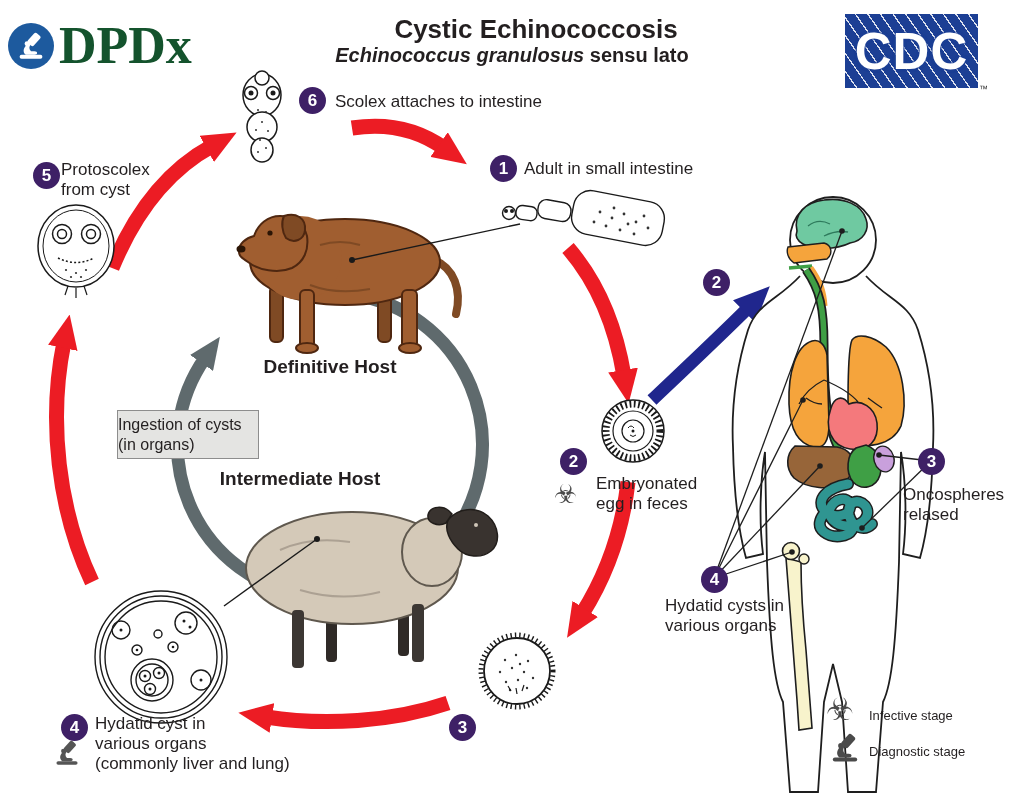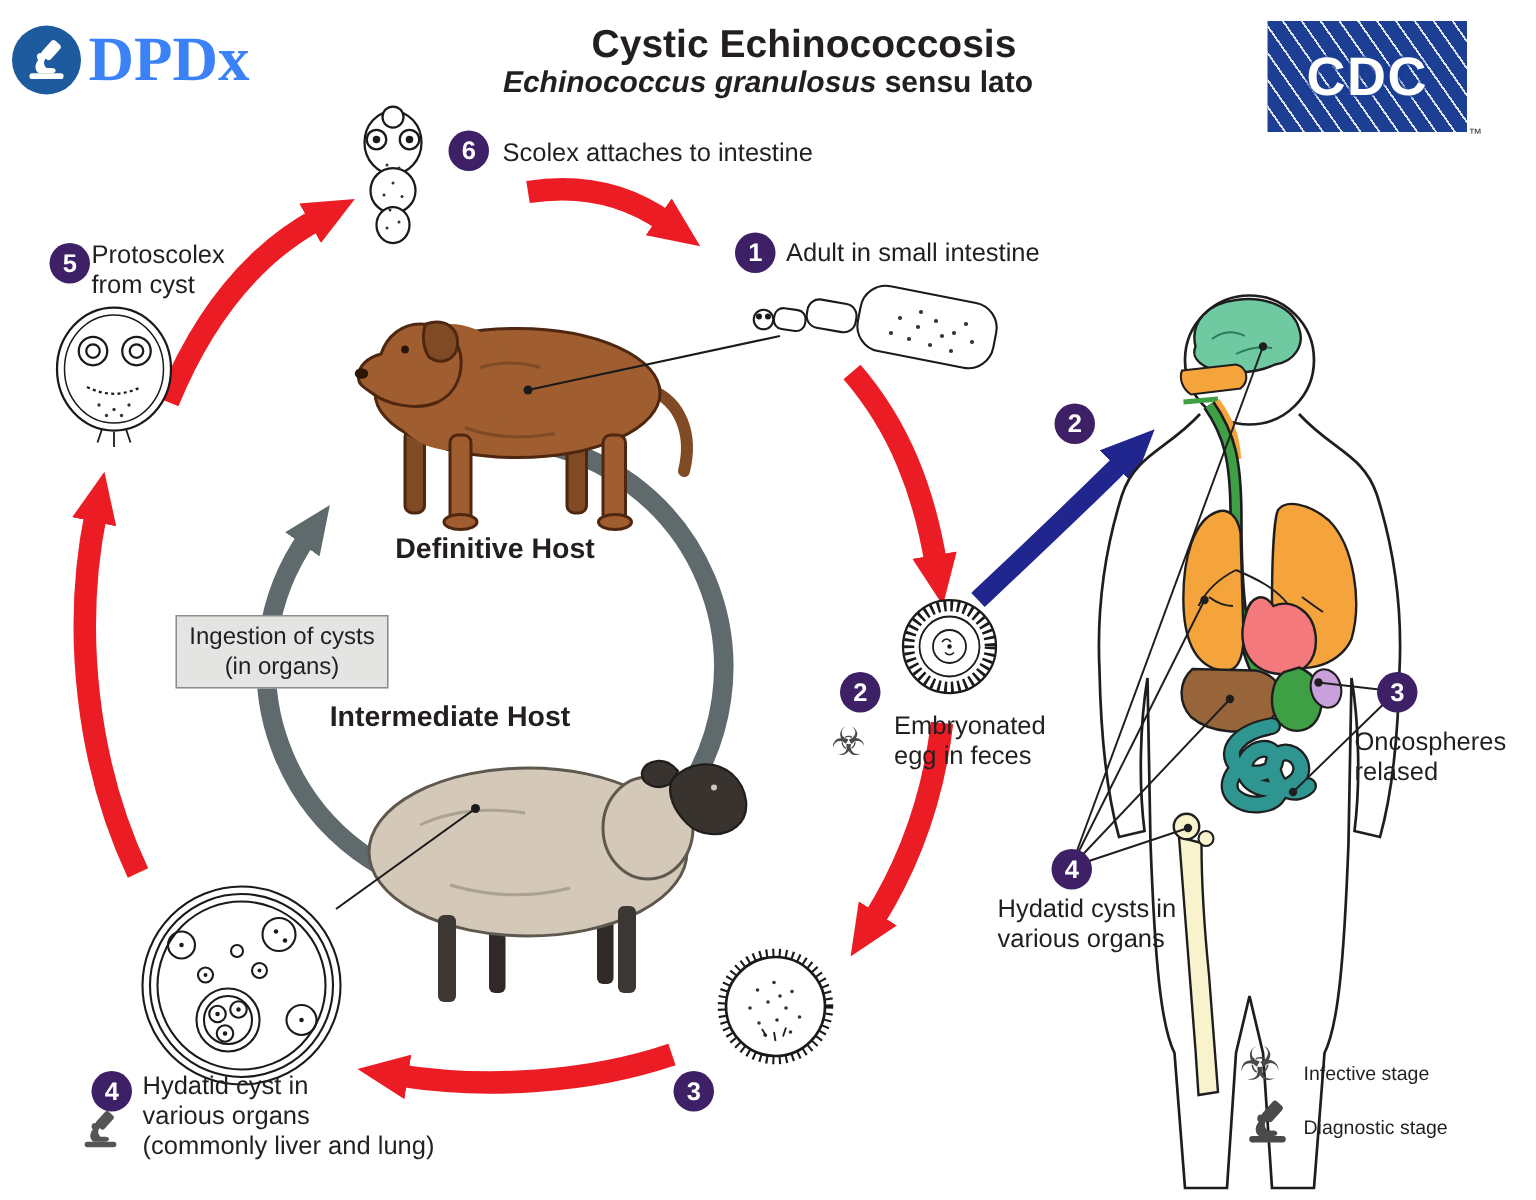--- a/index.html
+++ b/index.html
@@ -10,30 +10,30 @@
   .title{left:0;right:0;top:14px;text-align:center;font-size:26px;font-weight:bold;padding-left:48px;}
   .subtitle{left:0;right:0;top:44px;text-align:center;font-size:20px;font-weight:bold;}
   .subtitle .sp{font-style:italic;}
   .badge{width:27px;height:27px;border-radius:50%;background:#3e2066;color:#fff;
          display:flex;align-items:center;justify-content:center;
          font-size:17px;font-weight:bold;line-height:1;}
   .label{font-size:17px;line-height:1.18;}
   .nowrap{white-space:nowrap;}
   .host{font-size:19px;font-weight:bold;text-align:center;}
   .ingest{width:140px;height:47px;background:#e4e4e2;border:1.5px solid #8d8d8d;
-          display:flex;flex-direction:column;align-items:center;justify-content:center;
+          display:flex;flex-direction:column;align-items:flex-start;justify-content:center;
           font-size:16px;line-height:1.25;text-align:center;}
   .dpdx{left:8px;top:16px;display:flex;align-items:center;gap:5px;}
   .dpdx-circle{width:46px;height:46px;border-radius:50%;background:#1d5a9e;
                display:flex;align-items:center;justify-content:center;}
-  .dpdx-text{font-family:"Liberation Serif",serif;font-weight:bold;font-size:42px;color:#3b82f6;}
+  .dpdx-text{font-family:"Liberation Serif",serif;font-weight:bold;font-size:52px;color:#14532d;}
   .cdc{left:845px;top:14px;width:133px;height:74px;background:#1c3f94;
        display:flex;align-items:center;justify-content:center;
        background-image:repeating-linear-gradient(55deg,rgba(255,255,255,0) 0 9px,rgba(255,255,255,.85) 9px 10.3px);}
-  .cdc-text{color:#fff;font-weight:bold;font-size:36px;letter-spacing:1px;
+  .cdc-text{color:#fff;font-weight:bold;font-size:51px;letter-spacing:1px;
             text-shadow:0 0 3px #1c3f94,0 0 3px #1c3f94,0 0 3px #1c3f94;}
   .tm{font-size:9px;color:#333;}
   .bio{color:#4a4a4a;line-height:1;}
   .legend-text{font-size:13px;}
 </style>
 </head>
 <body>
 
 <div class="canvas">
 

